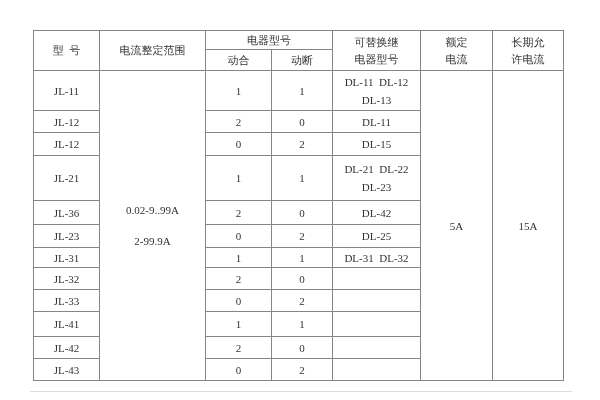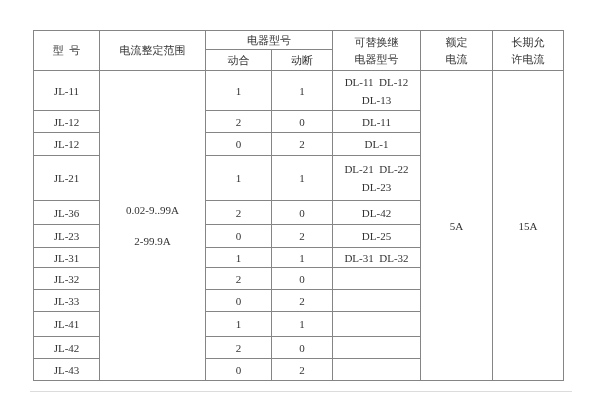--- a/index.html
+++ b/index.html
@@ -120,21 +120,21 @@
       <tr>
         <td>JL-12</td>
         <td>2</td>
         <td>0</td>
         <td class="repl">DL-11</td>
       </tr>
       <tr class="rh23">
         <td>JL-12</td>
         <td>0</td>
         <td>2</td>
-        <td class="repl">DL-1</td>
+        <td class="repl">DL-15</td>
       </tr>
       <tr class="rh45">
         <td>JL-21</td>
         <td>1</td>
         <td>1</td>
         <td class="repl">DL-21  DL-22
 DL-23</td>
       </tr>
       <tr class="rh24">
         <td>JL-36</td>

